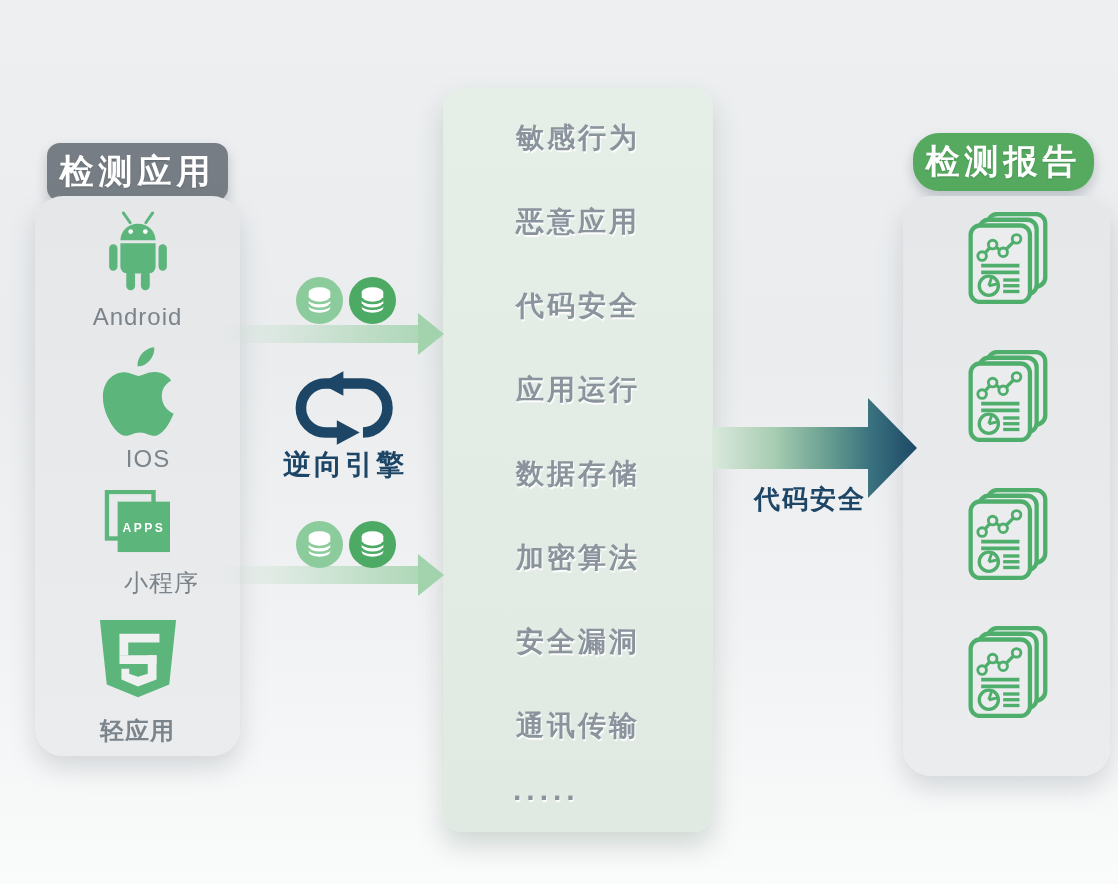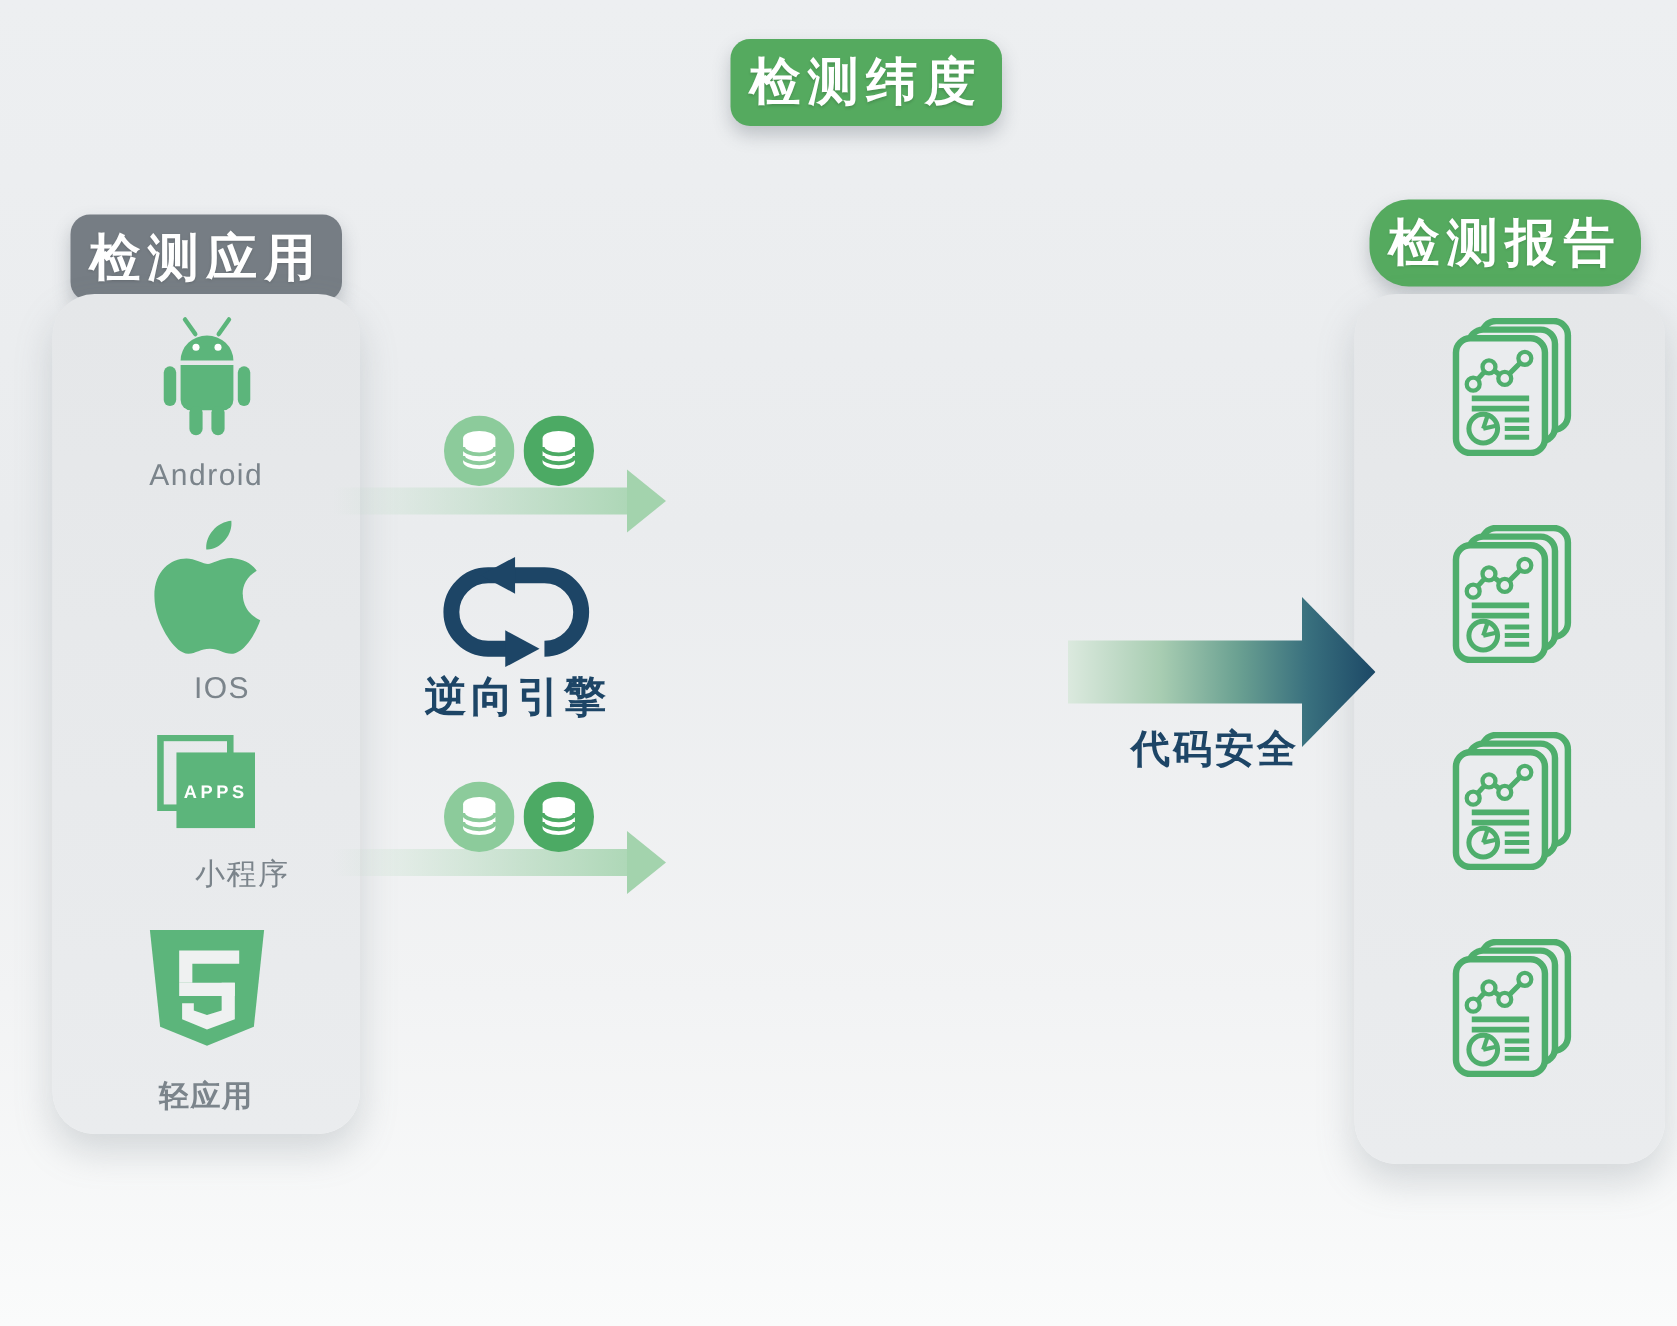--- a/index.html
+++ b/index.html
@@ -34,21 +34,21 @@
     display:flex;flex-direction:column;
   }
   #reports-panel{
     left:903px;top:196px;width:207px;height:580px;border-radius:28px;
     background:linear-gradient(180deg,#e5e7e9,#eaecee);
     box-shadow:0 12px 24px rgba(125,135,145,.28);
     display:flex;flex-direction:column;align-items:center;padding-top:16px;box-sizing:border-box;gap:46px;
   }
   
   .app-label{
-    color:#7b848b;font-size:20px;line-height:30px;text-align:center;letter-spacing:1px;
+    color:#7b848b;font-size:24px;line-height:30px;text-align:center;letter-spacing:1px;
   }
   #android-icon{margin-top:14px;}
   #android-label{margin-top:2px;}
   #apple-icon{margin-top:14px;}
   #ios-label{margin-top:2px;margin-left:21px;}
   #miniprogram-icon{margin-top:16px;}
   #miniprogram-label{margin-top:14px;margin-left:48px;}
   #html5-icon{margin-top:22px;}
   #lightapp-label{margin-top:12px;font-weight:bold;}
   
@@ -108,22 +108,32 @@
       <polygon points="3,0 81,0 74,66 42,79 10,66" fill="#5cb57b"></polygon>
       <g fill="#eff1f1">
         <path d="M23,14 H64 V23 H32 V36 H23 Z"></path>
         <path d="M23,36 H61 V45 H23 Z"></path>
         <path d="M52,36 H61 V61 L42,68 L25,61 V50 H33 V55 L42,58 L52,55 Z"></path>
       </g>
     </svg>
     <div class="app-label" id="lightapp-label">轻应用</div>
   </div>
 
-  <div class="badge" id="dims-badge">检测纬度</div>
-
+
+  <div class="panel" id="dims-panel">
+    <div class="dim-item">敏感行为</div>
+    <div class="dim-item">恶意应用</div>
+    <div class="dim-item">代码安全</div>
+    <div class="dim-item">应用运行</div>
+    <div class="dim-item">数据存储</div>
+    <div class="dim-item">加密算法</div>
+    <div class="dim-item">安全漏洞</div>
+    <div class="dim-item">通讯传输</div>
+    <div class="dim-item dots">.....</div>
+  </div>
 
   <div class="badge" id="reports-badge">检测报告</div>
 
   <div class="panel" id="reports-panel">
 
     <svg class="report" width="88" height="92" viewBox="0 0 92 96">
       <g fill="#eaecee" stroke="#4fae6c" stroke-width="4.5">
         <rect x="26" y="2" width="60" height="76" rx="10"></rect>
         <rect x="17" y="8" width="60" height="78" rx="10"></rect>
         <rect x="8" y="14" width="62" height="80" rx="10"></rect>

